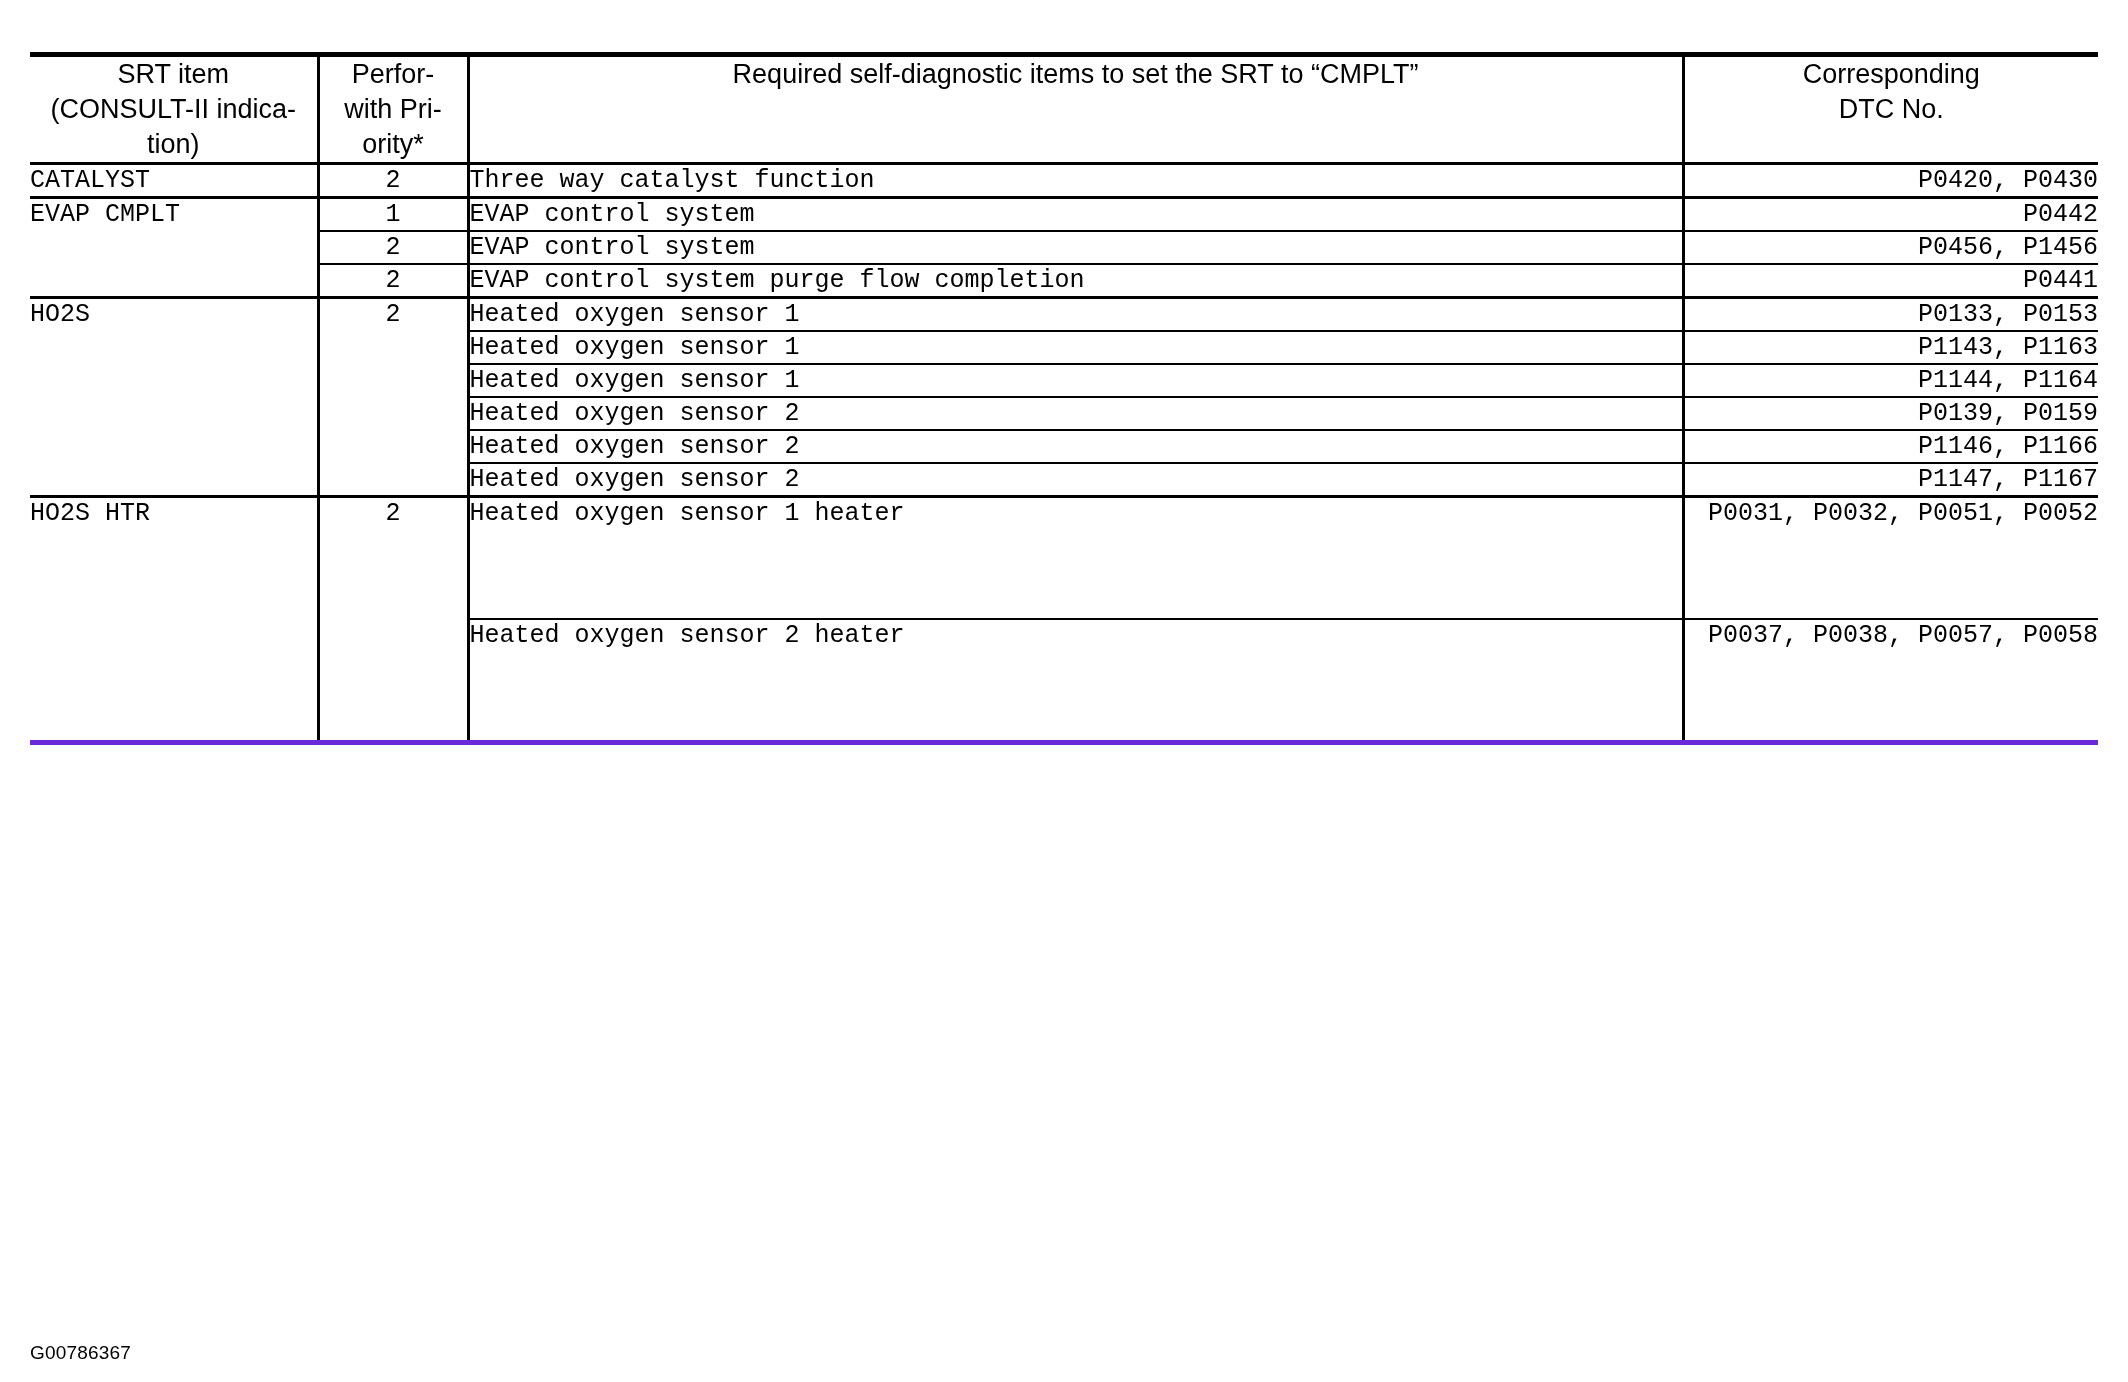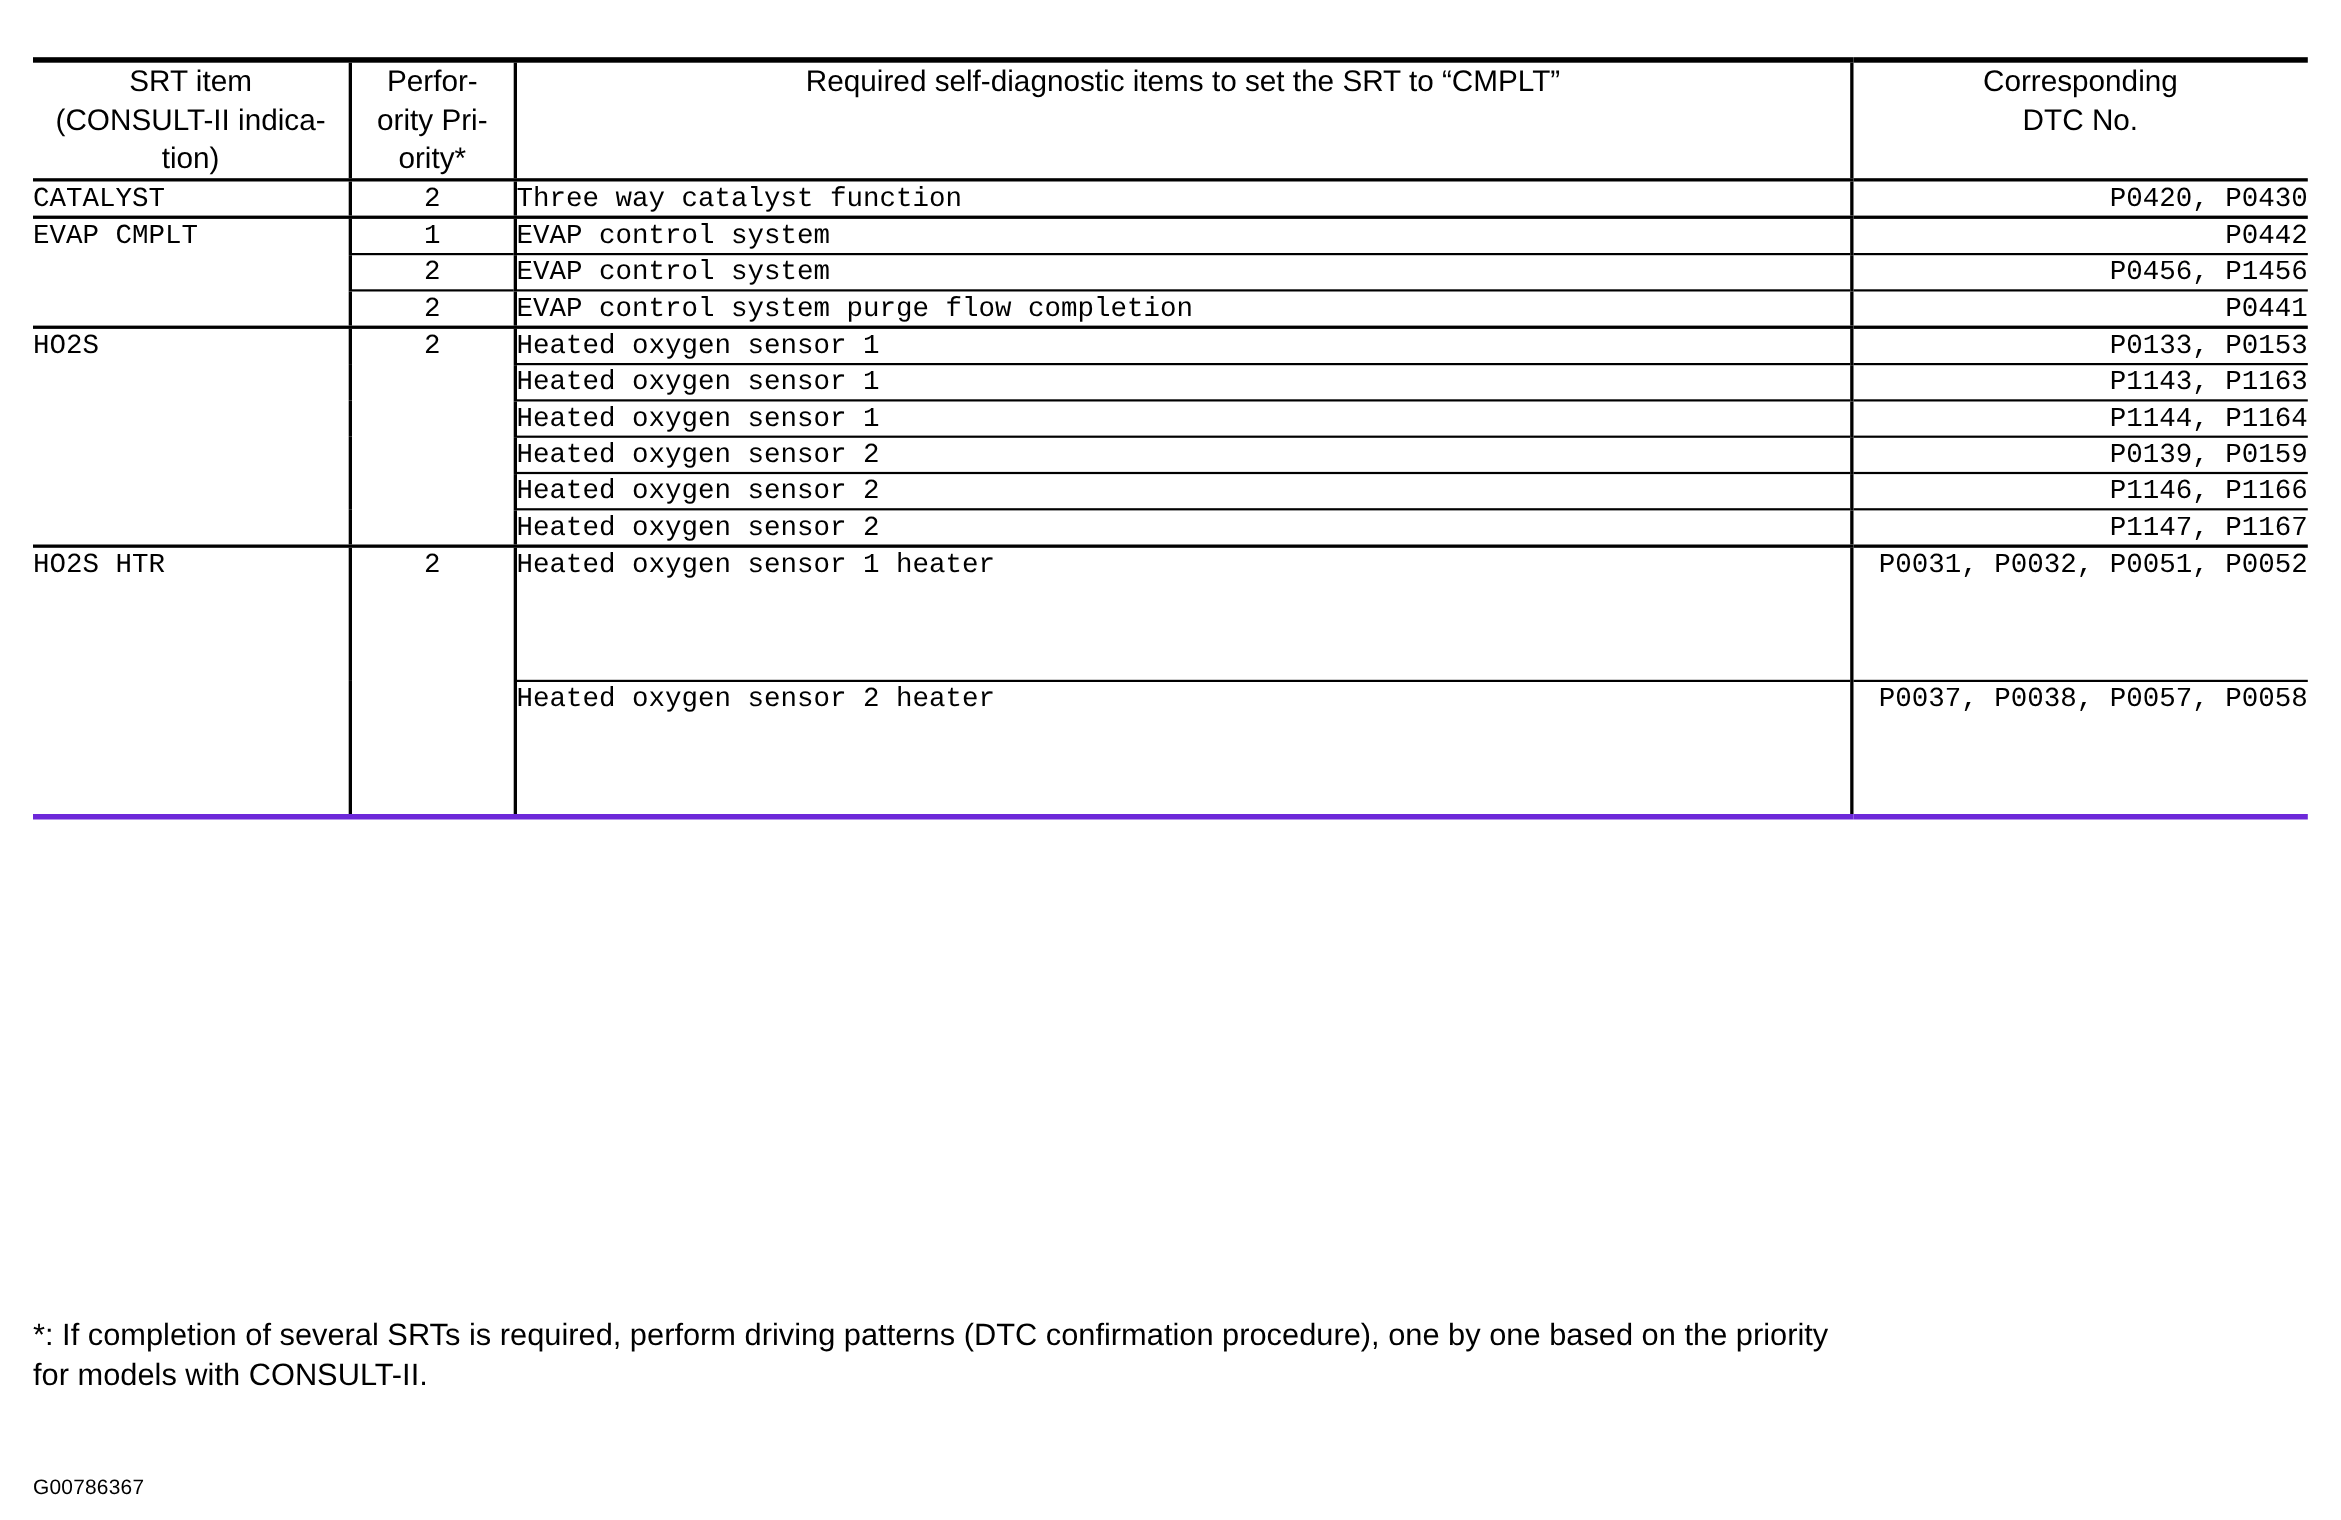--- a/index.html
+++ b/index.html
@@ -124,21 +124,21 @@
 
       <thead>
         <tr>
           <th class="hdr hdr-srt thick-top med-bot">
             <div>SRT item</div>
             <div>(CONSULT-II indica-</div>
             <div>tion)</div>
           </th>
           <th class="hdr hdr-prio thick-top med-bot vl">
             <div>Perfor-</div>
-            <div>ority Pri-</div>
+            <div>with Pri-</div>
             <div>ority*</div>
           </th>
           <th class="hdr thick-top med-bot vl">
             <div>Required self-diagnostic items to set the SRT to “CMPLT”</div>
           </th>
           <th class="hdr thick-top med-bot vl">
             <div>Corresponding</div>
             <div>DTC No.</div>
           </th>
         </tr>
@@ -213,20 +213,16 @@
 
         <tr>
           <td class="cell thick-bot vl" style="height:120px;">Heated oxygen sensor 2 heater</td>
           <td class="cell cell-dtc thick-bot vl">P0037, P0038, P0057, P0058</td>
         </tr>
 
       </tbody>
     </table>
   </div>
 
-  <div class="footnote">
-    <div>*: If completion of several SRTs is required, perform driving patterns (DTC confirmation procedure), one by one based on the priority</div>
-    <div>for models with CONSULT-II.</div>
-  </div>
 
   <div class="gcode">G00786367</div>
 
 </div>
 
 </body></html>

